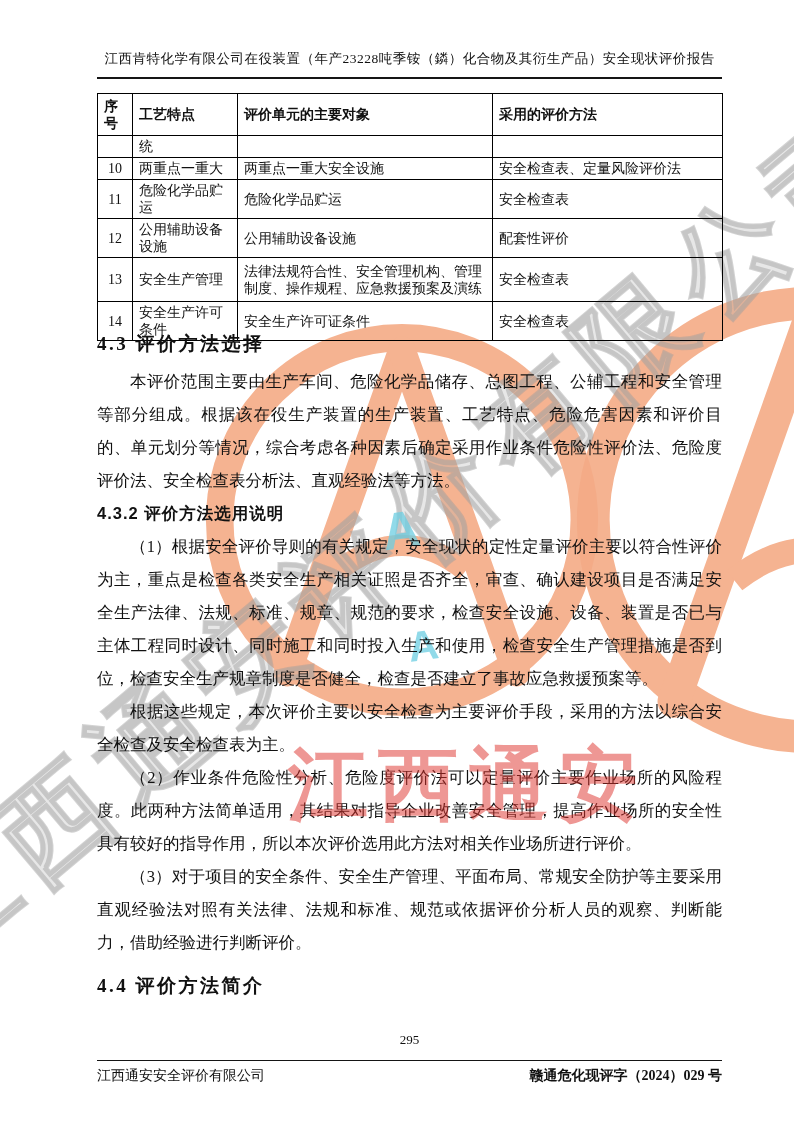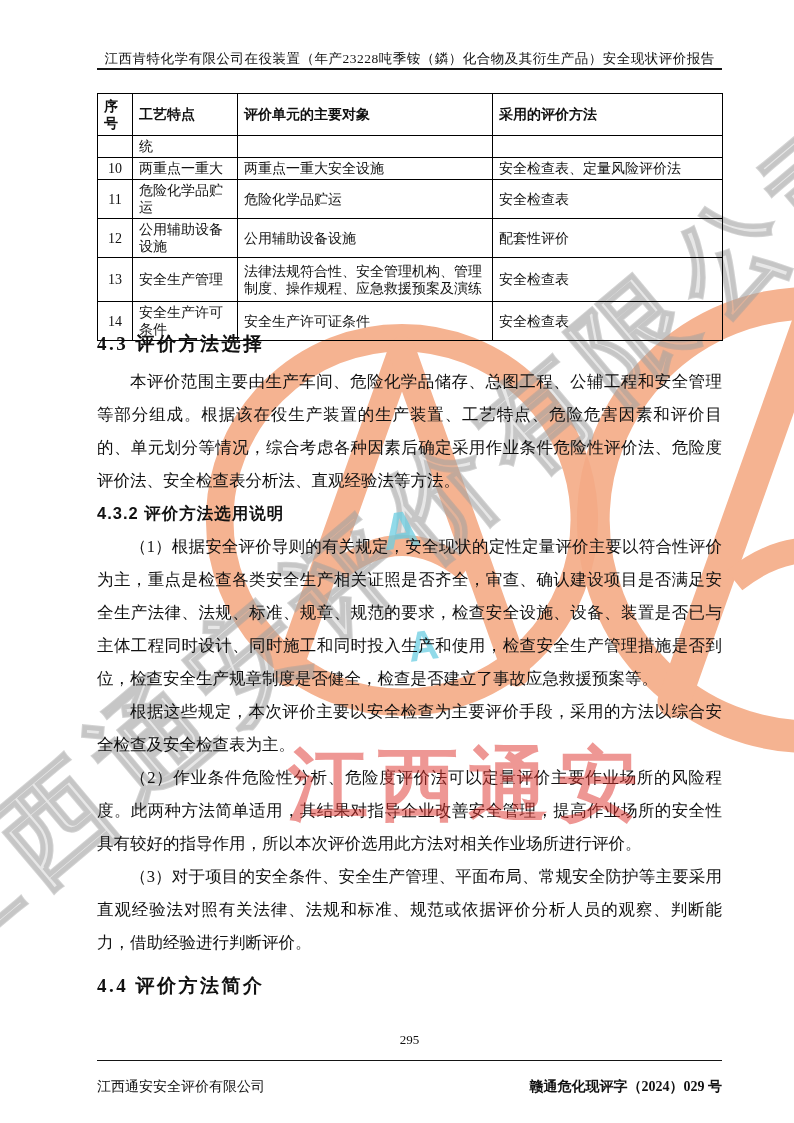--- a/index.html
+++ b/index.html
@@ -34,21 +34,21 @@
     position:absolute; left:288px; top:732px; z-index:3;
     font-family:"Liberation Sans","DejaVu Sans",sans-serif;
     font-size:80px; font-weight:bold; letter-spacing:10px;
     color:rgba(222,48,42,0.50); white-space:nowrap;
   }
   
   .content { position:absolute; inset:0; z-index:2; }
   .doc-header {
     position:absolute; top:50px; left:97px; width:625px;
     text-align:center; font-size:13.5px; letter-spacing:0.5px;
-    padding-bottom:0; border-bottom:2px solid #151515;
+    padding-bottom:9px; border-bottom:2px solid #151515;
   }
   table.units {
     position:absolute; top:93px; left:97px; width:625px;
     border-collapse:collapse; font-size:14px; line-height:17px;
     table-layout:fixed;
   }
   table.units th, table.units td {
     border:1.5px solid #000; padding:2px 6px; vertical-align:middle;
     overflow:hidden;
   }
@@ -78,21 +78,21 @@
   }
   .h-432 { margin-top:5px; margin-bottom:5px; }
   .h-44  { margin-top:14px; margin-bottom:0;font-family:Liberation Serif, serif; }
   .para { text-indent:2em; }
   .page-num {
     position:absolute; top:1032px; left:97px; width:625px;
     text-align:center; font-size:13px;
   }
   .footer-row {
     position:absolute; top:1060px; left:97px; width:625px;
-    border-top:1.8px solid #151515; padding-top:17px;
+    border-top:1.8px solid #151515; padding-top:6px;
     display:flex; justify-content:space-between; font-size:14px;
   }
   .footer-doc { font-weight:bold; }
 </style>
 </head>
 <body>
 
 <div class="page">
 
   <div class="wm-layer">

